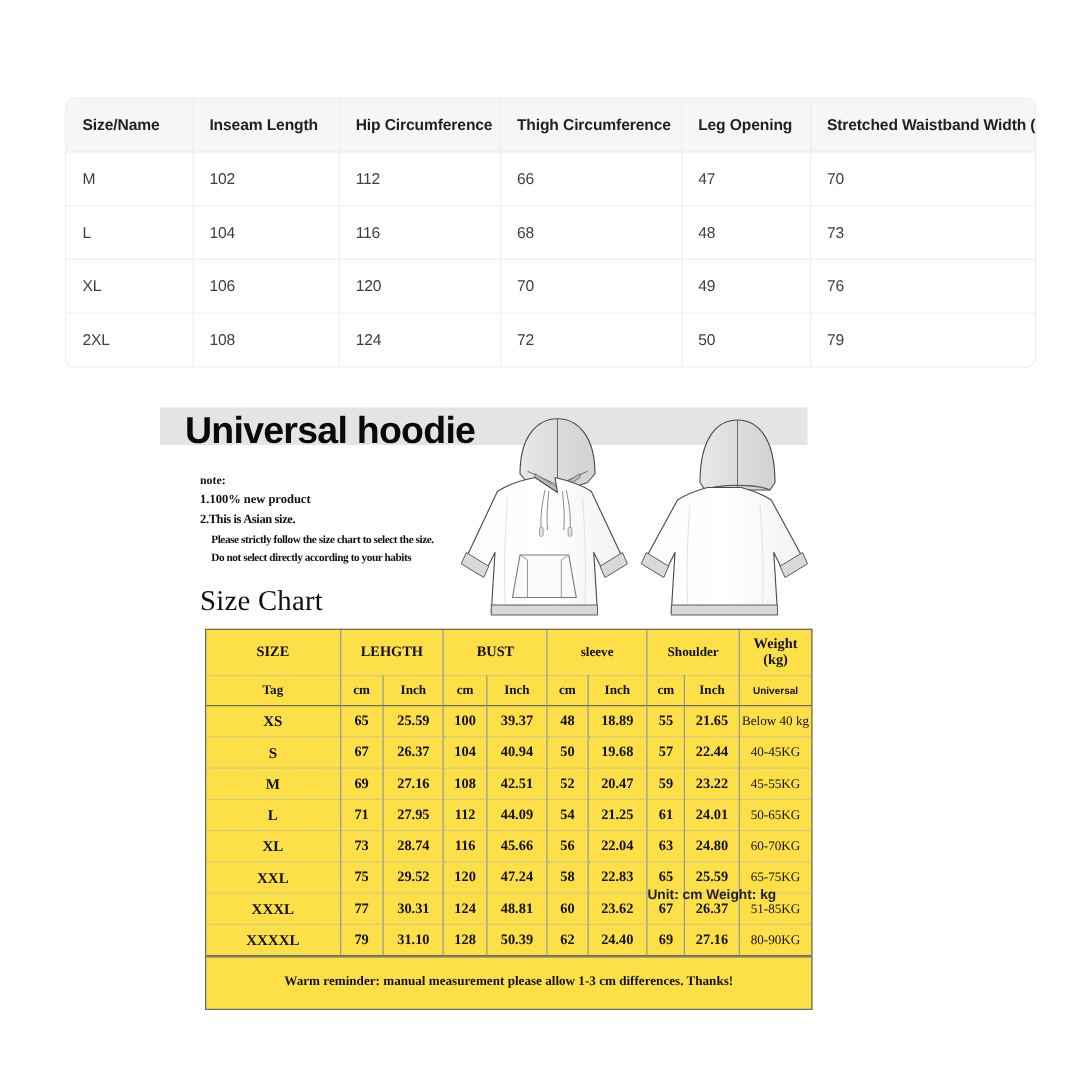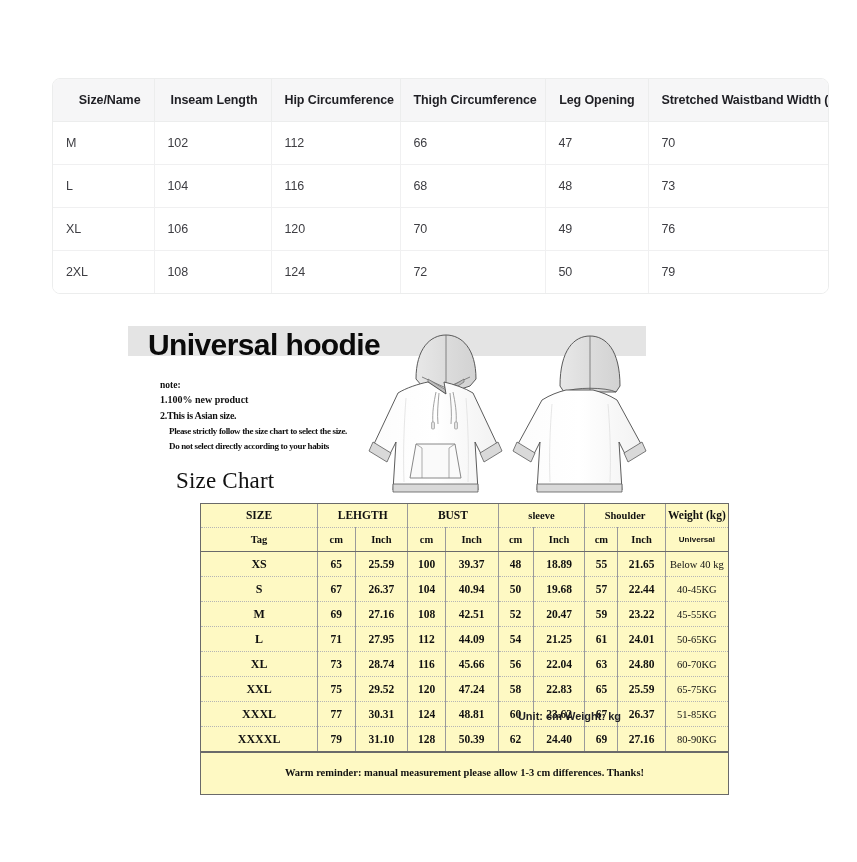--- a/index.html
+++ b/index.html
@@ -25,21 +25,21 @@
   table.spec {
     border-collapse: collapse;
     width: 100%;
     table-layout: fixed;
   }
   table.spec thead th {
     background: #f6f6f7;
     font-size: 12.5px;
     font-weight: 700;
     color: #1f1f24;
-    text-align: right;
+    text-align: left;
     padding: 14px 13px;
     border-right: 1px solid #eceded;
     border-bottom: 1px solid #eceded;
     letter-spacing: -0.1px;
     white-space: nowrap;
   }
   table.spec thead th:last-child { border-right: none; }
   table.spec tbody td {
     font-size: 12.5px;
     color: #3d3d42;
@@ -90,41 +90,40 @@
     font-size: 10px; font-weight: 700; line-height: 16px;
     white-space: nowrap;
   }
   .note-line.tight { letter-spacing: -0.3px; }
   .note-sub {
     font-size: 9px; font-weight: 700; line-height: 15px;
     padding-left: 9px; letter-spacing: -0.35px; white-space: nowrap;
   }
   .sizechart-heading {
     position: absolute;
-    left: 48px; top: 142px;
+    left: 32px; top: 142px;
     font-family: "Liberation Serif", serif;
     font-size: 23px;
     color: #111;
     letter-spacing: 0.2px;
   }
 
   .hoodie-art {
     position: absolute;
     left: 232px; top: 6px;
     width: 290px; height: 182px;
   }
 
   
   .sc-wrap {
     position: absolute;
     left: 36px; top: 177px;
-    width: 529px;
+    width: 486px;
     border: 1.6px solid #6a6a6a;
-    background: #fef9c3;
-    margin-left: 36px;
+    background: #fde047;
   }
   table.sc {
     border-collapse: collapse;
     width: 100%;
     table-layout: fixed;
     font-family: "Liberation Serif", serif;
     color: #111;
   }
   table.sc td, table.sc th {
     text-align: center;

